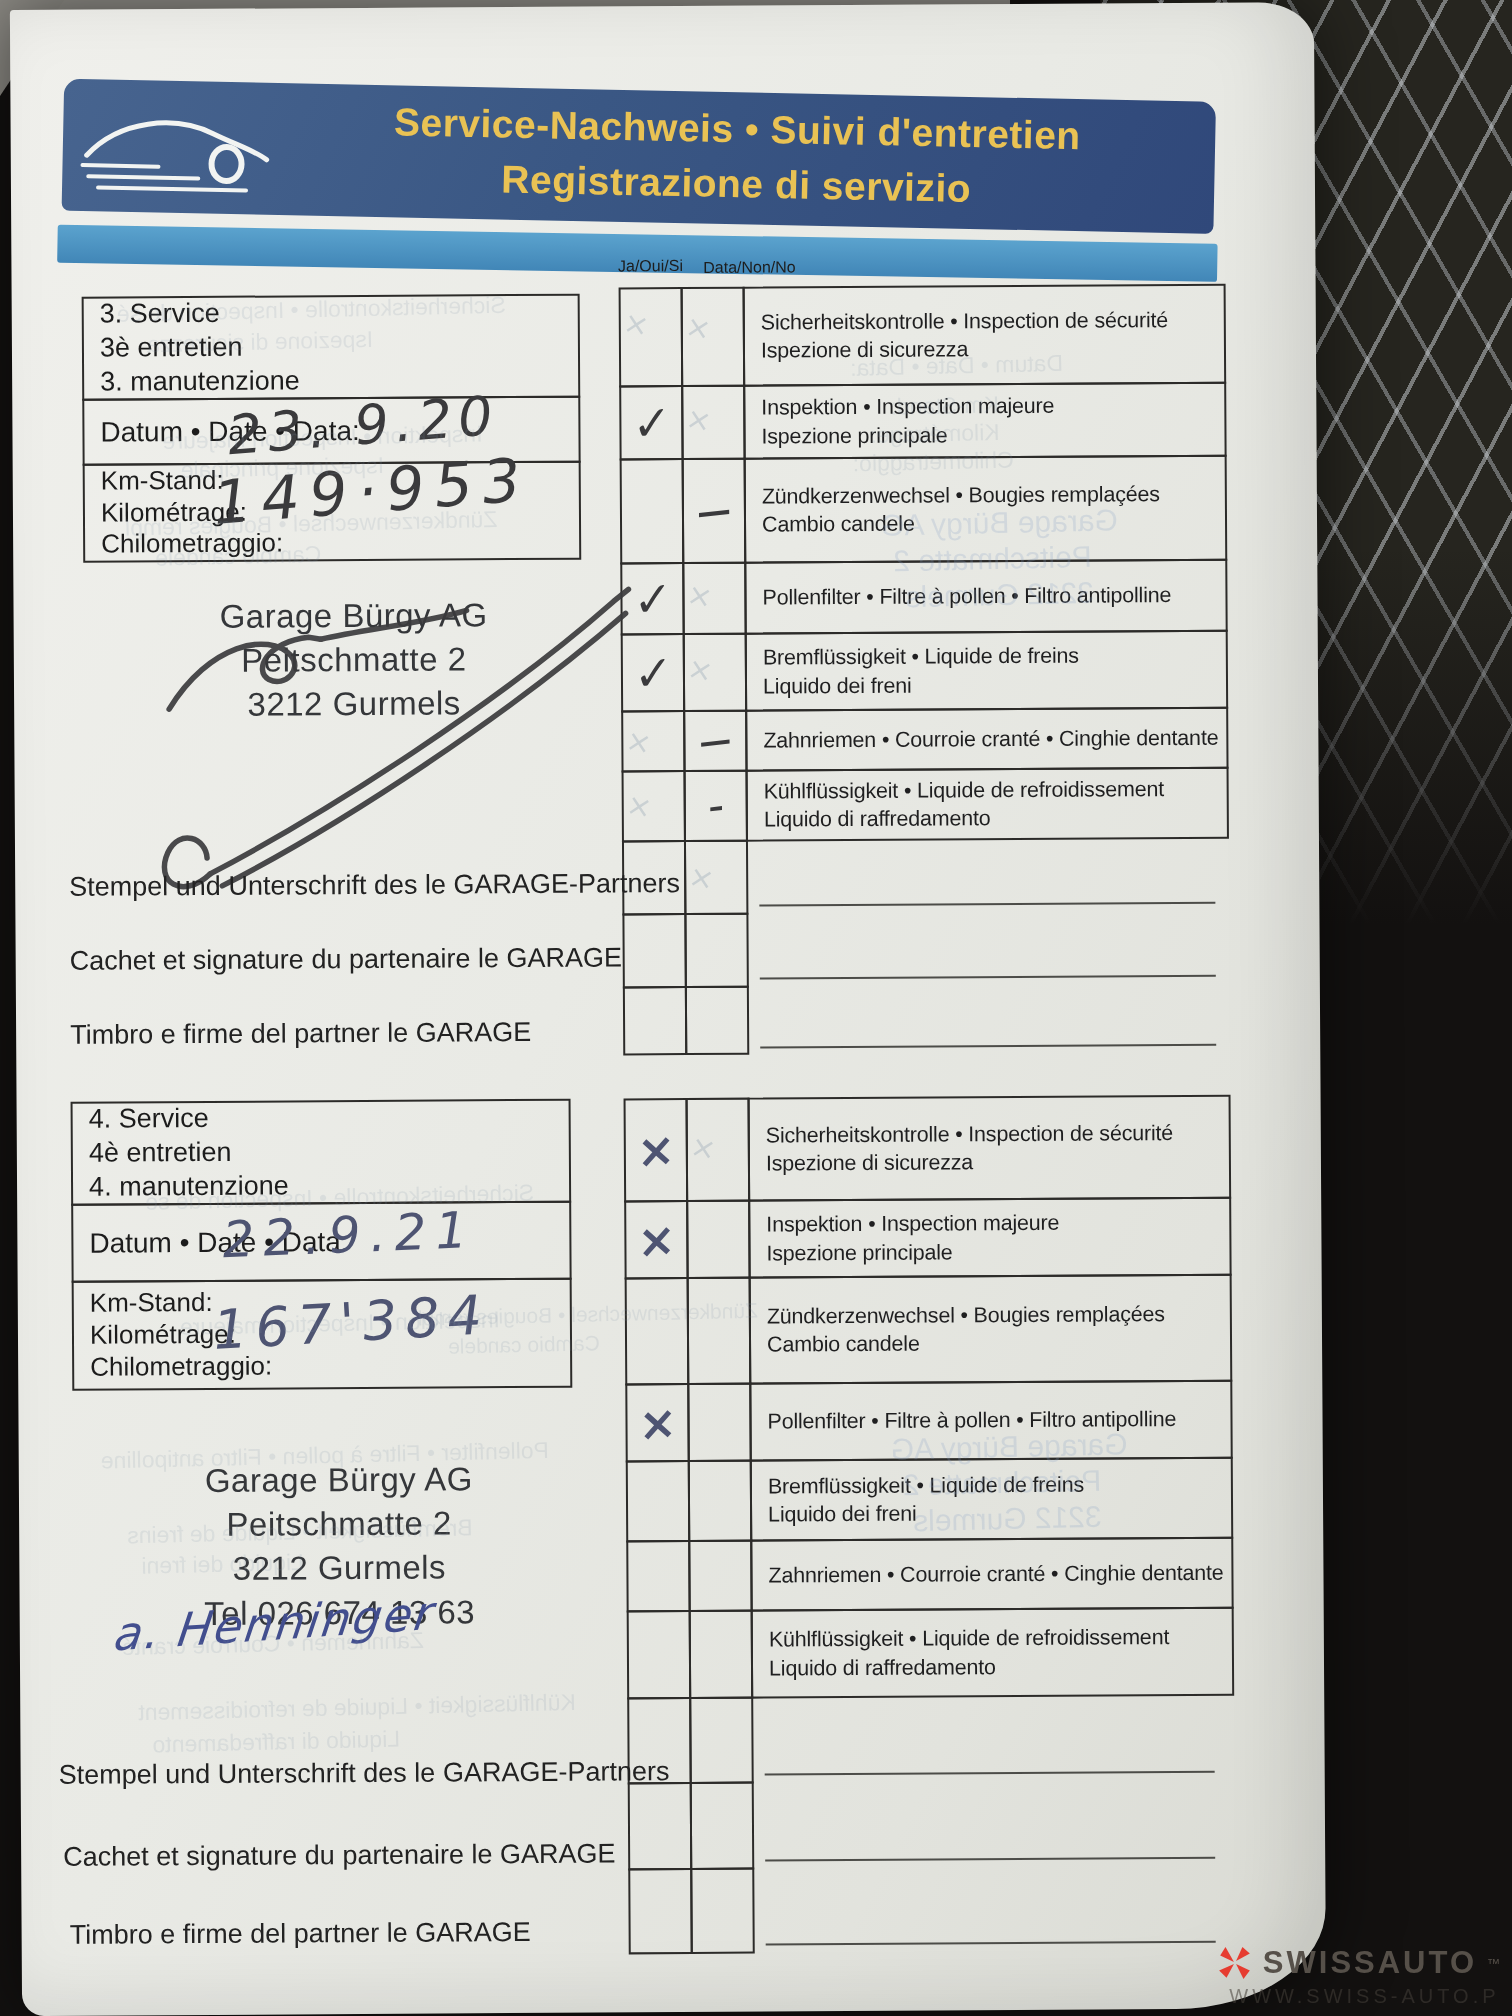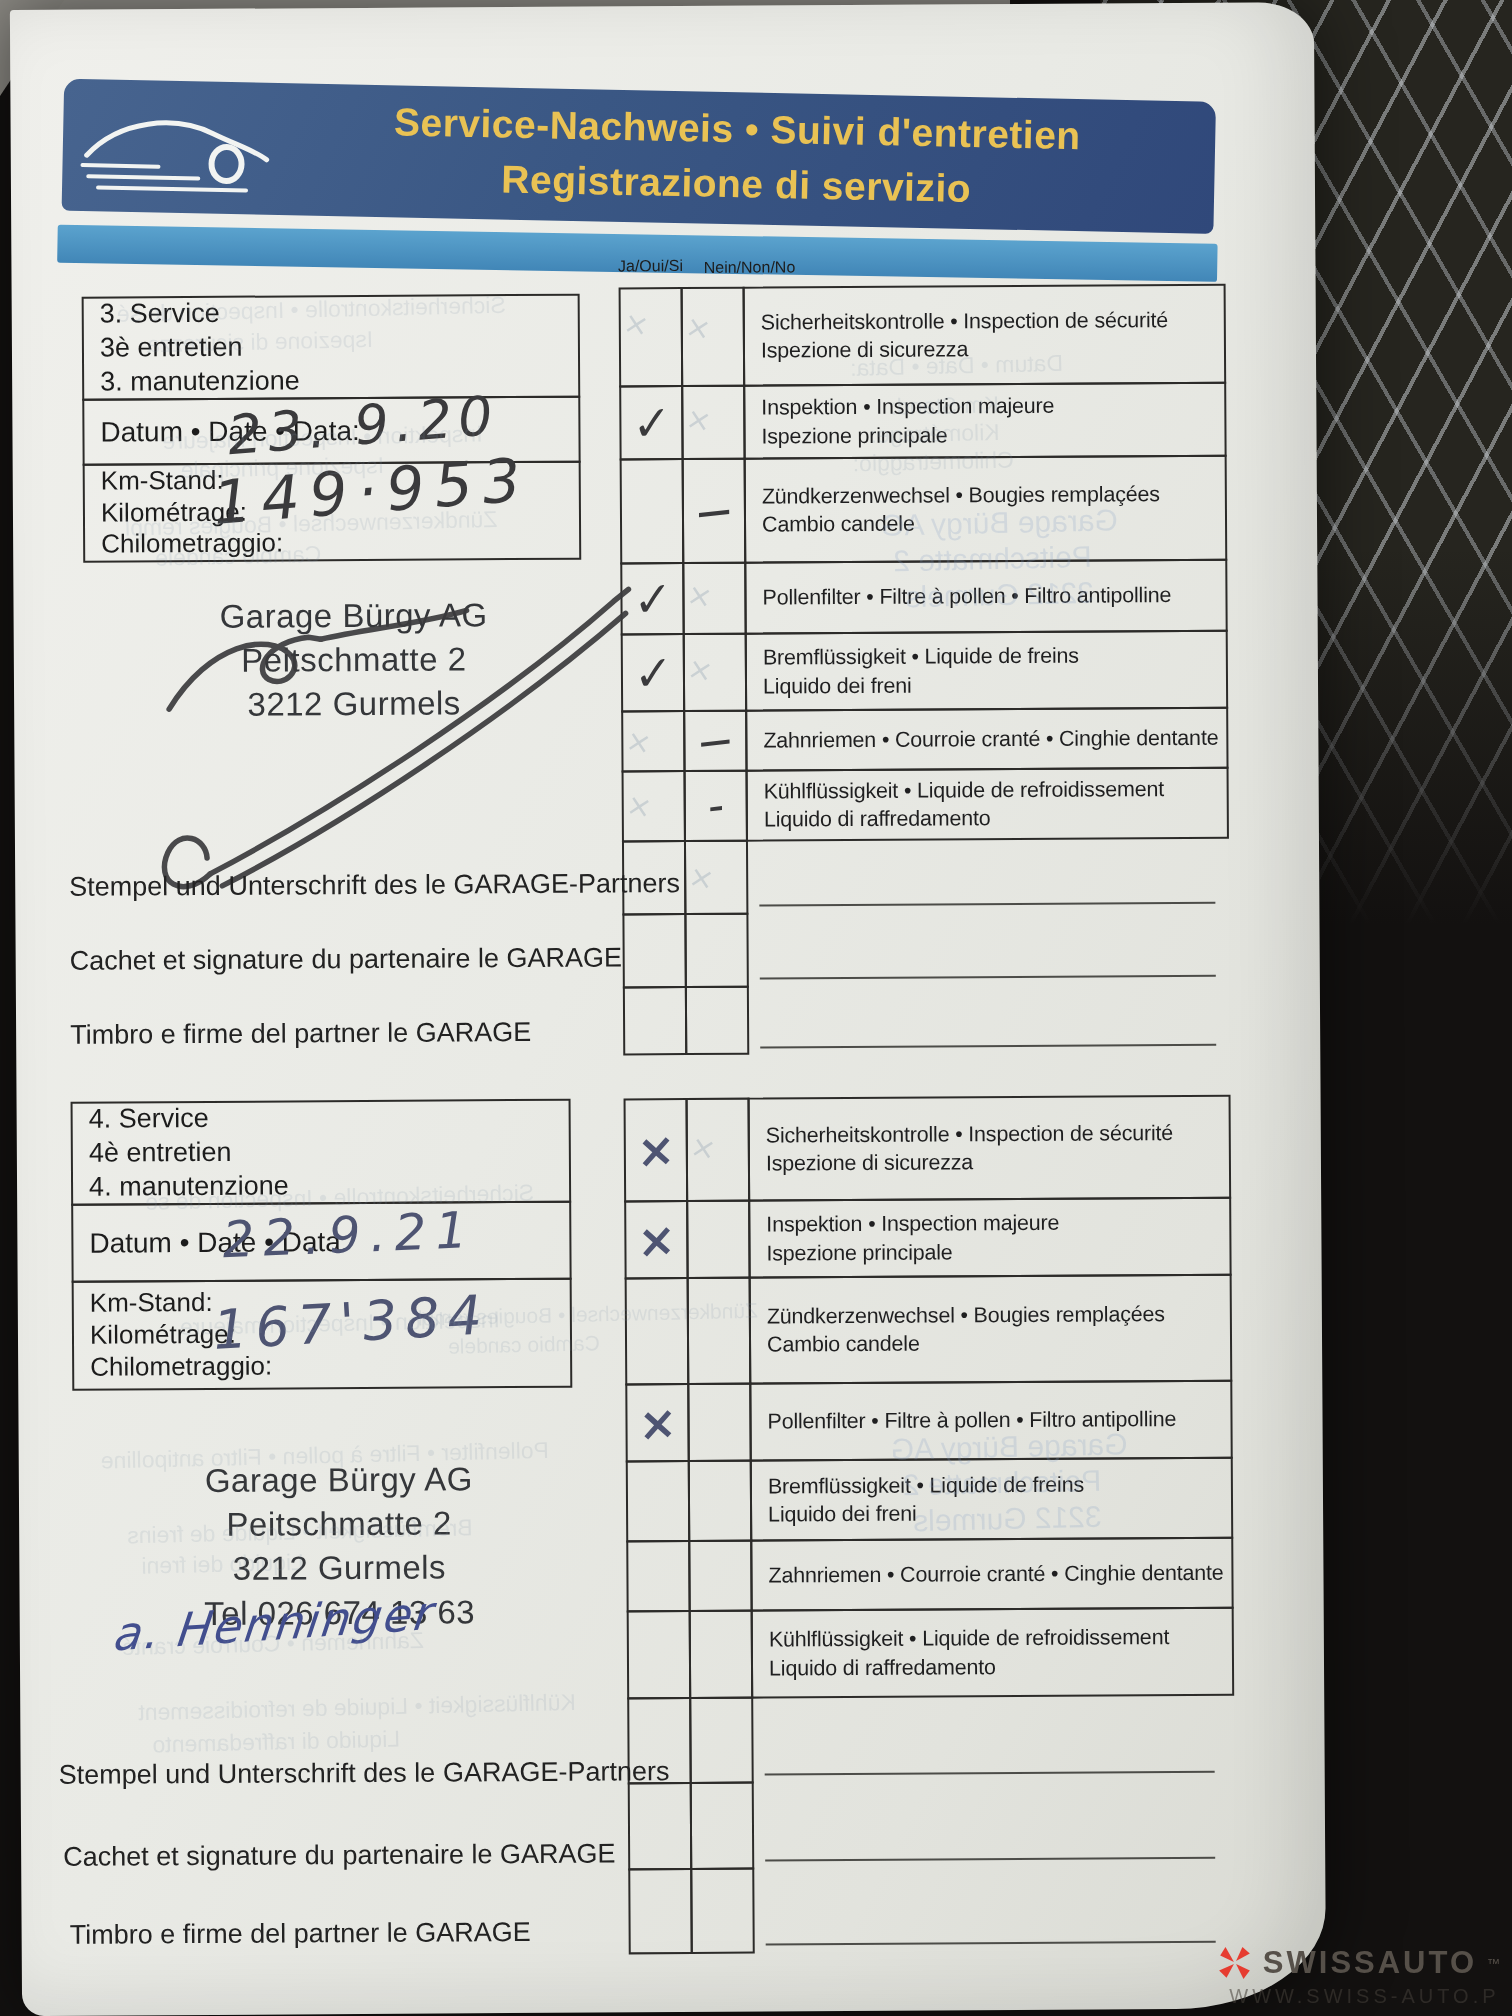--- a/index.html
+++ b/index.html
@@ -89,21 +89,21 @@
         </g>
       </svg>
       <div class="btxt">
         <div>Service-Nachweis • Suivi d'entretien</div>
         <div>Registrazione di servizio</div>
       </div>
     </div>
     <div class="stripe"></div>
 
     <div class="colhead" style="left:596px;top:251px;width:86px">Ja/Oui/Si</div>
-    <div class="colhead" style="left:668px;top:253px;width:140px">Nein/Non/No</div>
+    <div class="colhead" style="left:668px;top:253px;width:140px">Data/Non/No</div>
 
     <div class="lbox" style="left:70px;top:287px;width:498px;height:104px">
       <div class="title">3. Service</div>
       <div class="title">3è entretien</div>
       <div class="title">3. manutenzione</div>
     </div>
     <div class="lbox" style="left:70px;top:389px;width:498px;height:67px">
       <div class="lab" style="font-size:28px">Datum • Date • Data:</div>
     </div>
     <div class="hand pen3" style="left:215px;top:386px;font-size:54px;letter-spacing:6px;transform:rotate(-4deg)">23. 9.20</div>

